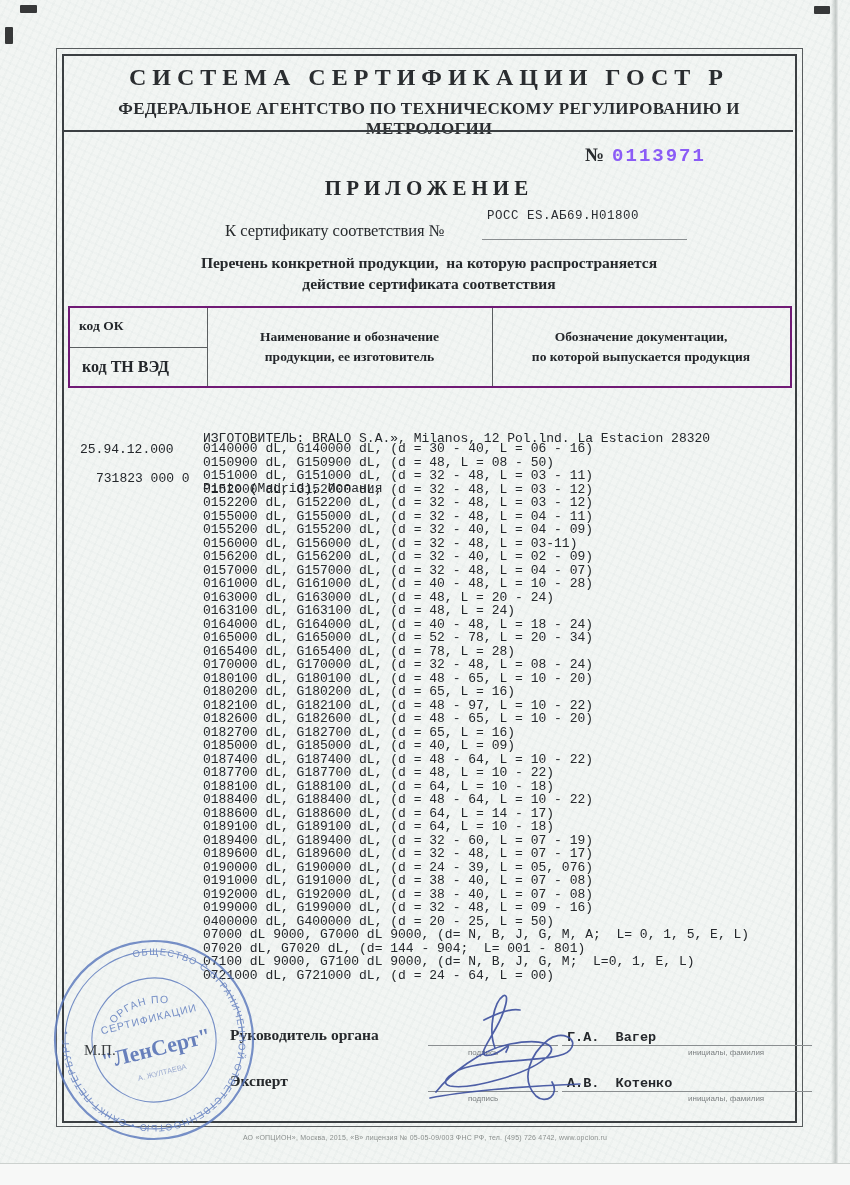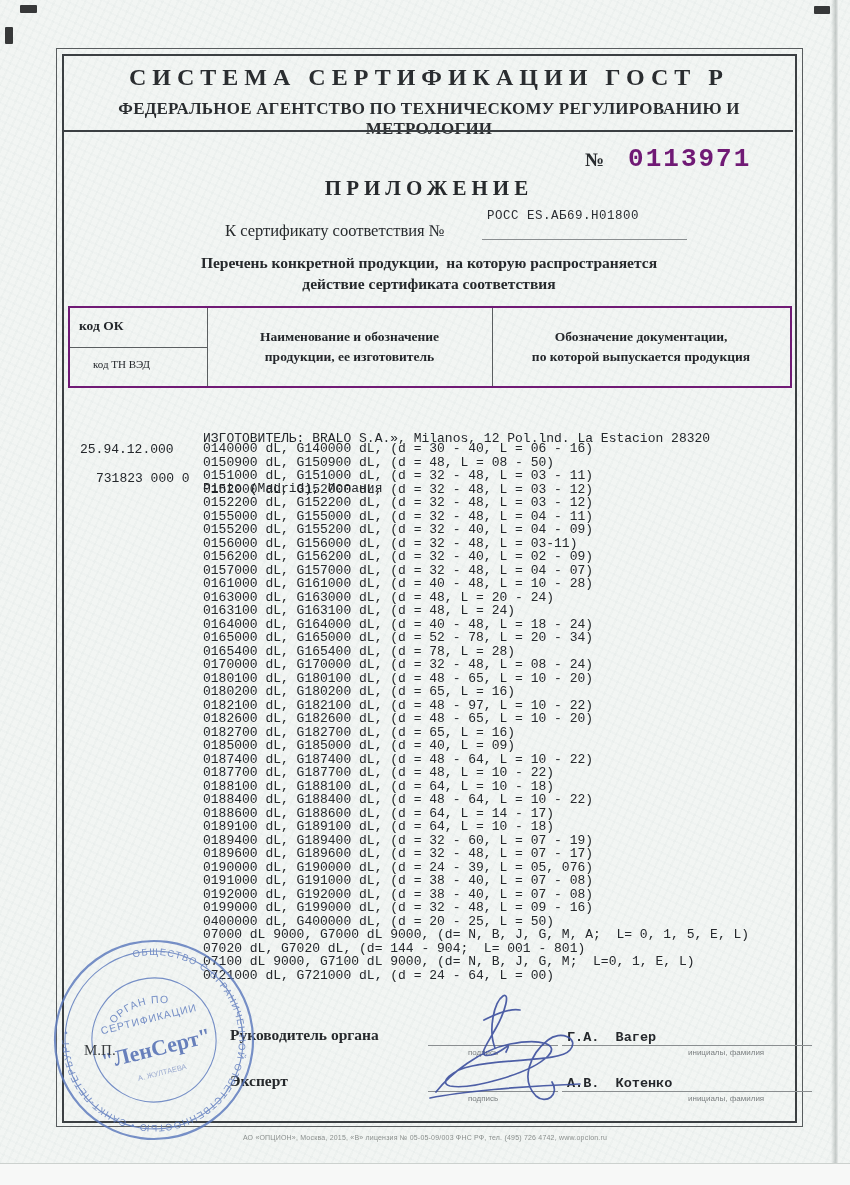--- a/index.html
+++ b/index.html
@@ -38,22 +38,22 @@
   }
   .header-subtitle{
     position:absolute;left:66px;top:99px;width:726px;text-align:center;
     font-size:17px;font-weight:bold;letter-spacing:0.2px;color:#2a2d30;
   }
   .header-divider{position:absolute;left:64px;top:130px;width:729px;height:0;border-top:2px solid #3b3f42;}
 
   .cert-number{position:absolute;left:585px;top:144px;white-space:nowrap;}
   .cert-number .nsign{font-size:19px;font-weight:bold;color:#2a2d30;margin-right:8px;}
   .cert-number .nval{
-    font-family:"Liberation Mono", monospace;font-size:26px;font-weight:bold;
-    letter-spacing:2px;color:#701a75;margin-left:16px;
+    font-family:"Liberation Mono", monospace;font-size:19px;font-weight:bold;
+    letter-spacing:2px;color:#8b5cf6;
   }
 
   .appendix-title{
     position:absolute;left:66px;top:176px;width:726px;text-align:center;
     font-size:21px;font-weight:bold;letter-spacing:5px;color:#26292c;
   }
   .cert-ref-label{position:absolute;left:225px;top:221px;font-size:16.5px;color:#26292c;}
   .cert-ref-value{
     position:absolute;left:487px;top:209px;
     font-family:"Liberation Mono", monospace;font-size:12.5px;color:#2b2e33;letter-spacing:.5px;white-space:nowrap;text-align:right;
@@ -62,21 +62,21 @@
 
   .descr{position:absolute;left:66px;width:726px;text-align:center;font-size:15.5px;font-weight:bold;color:#26292c;white-space:pre;}
   .descr.l1{top:254px;}
   .descr.l2{top:275px;}
 
   .tbl{position:absolute;left:68px;top:306px;width:720px;height:78px;border:2px solid #701a75;}
   .tbl .v1{position:absolute;left:137px;top:0;height:78px;border-left:1px solid #5a5e60;}
   .tbl .v2{position:absolute;left:422px;top:0;height:78px;border-left:1px solid #5a5e60;}
   .tbl .h1{position:absolute;left:0;top:39px;width:137px;border-top:1px solid #5a5e60;}
   .tbl .c1a{position:absolute;left:9px;top:10px;font-size:13.5px;font-weight:bold;}
-  .tbl .c1b{position:absolute;left:23px;top:50px;font-size:11px;font-weight:normal;}
+  .tbl .c1b{position:absolute;left:12px;top:50px;font-size:16px;font-weight:bold;}
   .tbl .c2{position:absolute;left:137px;top:19px;width:285px;text-align:center;font-size:13.5px;font-weight:bold;line-height:20px;}
   .tbl .c3{position:absolute;left:422px;top:19px;width:298px;text-align:center;font-size:13.5px;font-weight:bold;line-height:20px;}
 
   .mono{font-family:"Liberation Mono", monospace;}
   .manufacturer{position:absolute;left:203px;top:398px;font-size:13px;line-height:16.5px;white-space:pre;color:#24272b;}
   .code-ok{position:absolute;left:80px;top:442px;font-size:13px;color:#24272b;white-space:pre;}
   .code-tnved{position:absolute;left:96px;top:471px;font-size:13px;color:#24272b;white-space:pre;}
   .product-list{position:absolute;left:203px;top:442px;font-size:13px;line-height:13.5px;color:#24272b;}
   .product-line{white-space:pre;}
 

